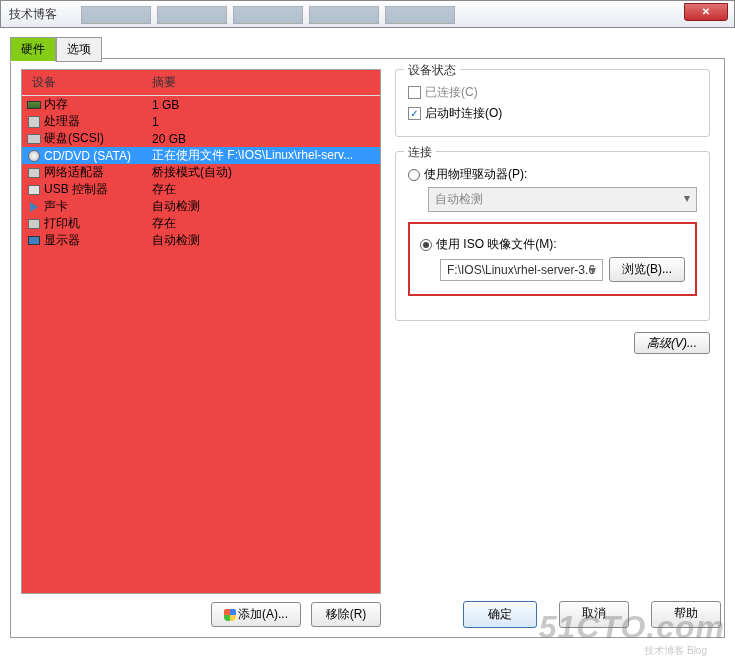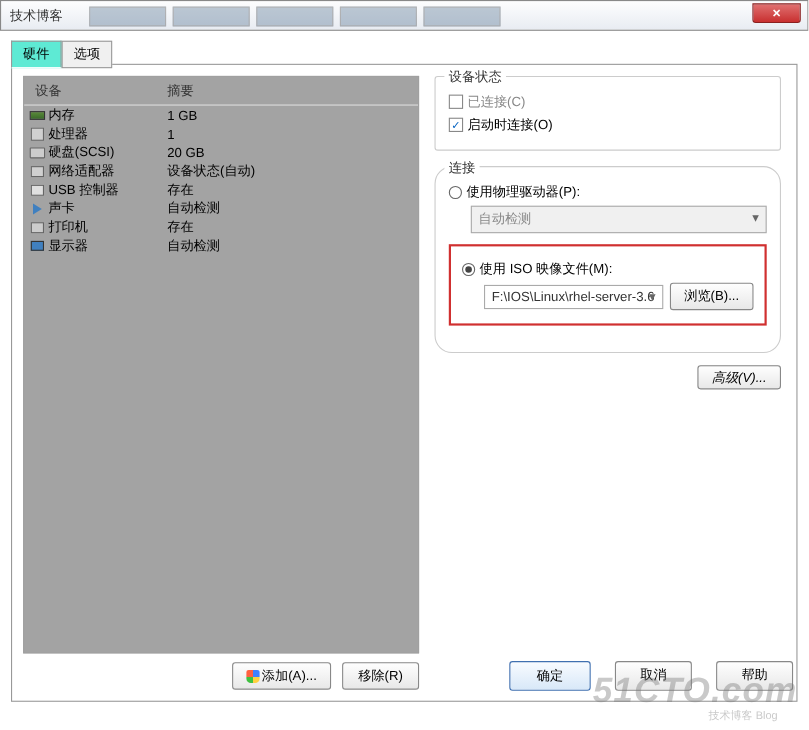--- a/index.html
+++ b/index.html
@@ -6,26 +6,26 @@
     body { background: #fff; width: 735px; height: 664px; position: relative; overflow: hidden; }
     
     .titlebar { height: 28px; background: linear-gradient(#fdfdfe, #e8ecf2); border: 1px solid #888; display: flex; align-items: center; padding-left: 8px; position: relative; }
     .titlebar-text { color: #333; }
     .close-btn { position: absolute; right: 6px; top: 2px; width: 44px; height: 18px; background: linear-gradient(#e07070, #c83030); border: 1px solid #8a2020; border-radius: 0 0 3px 3px; color: #fff; text-align: center; line-height: 14px; font-weight: bold; font-family: Arial; }
     .close-btn::before { content: "✕"; font-size: 10px; }
     
     .body-area { padding: 8px 10px; }
     
     .tabs { position: relative; height: 22px; }
-    .tab { display: inline-block; padding: 3px 10px; border: 1px solid #999; background: #5eead4; position: relative; top: 1px; border-bottom: 1px solid #fff; z-index: 2; }
+    .tab { display: inline-block; padding: 3px 10px; border: 1px solid #999; background: #84cc16; position: relative; top: 1px; border-bottom: 1px solid #fff; z-index: 2; }
     .tab.inactive { background: #f0f0f0; border-bottom: 1px solid #999; z-index: 1; }
     .tab-content { border: 1px solid #999; background: #fff; padding: 10px; height: 580px; display: flex; gap: 10px; position: relative; }
     
     .left-panel { width: 360px; display: flex; flex-direction: column; }
-    .device-list { border: 1px solid #a0a0a0; flex: 1; background: #a3a3a3; }
+    .device-list { border: 1px solid #a0a0a0; flex: 1; background: #ef4444; }
     .list-header { display: flex; border-bottom: 1px solid #ddd; padding: 4px 0; }
     .col-device { width: 130px; padding-left: 10px; color: #333; }
     .col-summary { flex: 1; color: #333; }
     .list-row { display: flex; padding: 1px 0; align-items: center; height: 17px; }
     .list-row.selected { background: #3399ff; color: #fff; }
     .row-icon { width: 16px; height: 14px; margin-left: 4px; display: inline-flex; align-items: center; justify-content: center; }
     .row-device { width: 110px; padding-left: 2px; overflow: hidden; white-space: nowrap; }
     .row-summary { flex: 1; overflow: hidden; white-space: nowrap; }
     
     .icon-memory { width: 14px; height: 8px; background: linear-gradient(#5a8a3a, #3a6a2a); border: 1px solid #333; }
@@ -108,26 +108,33 @@
           <span class="row-device">处理器</span>
           <span class="row-summary">1</span>
         </div>
         <div class="list-row">
           <span class="row-icon">
               <span class="icon-disk"></span>
             </span>
           <span class="row-device">硬盘(SCSI)</span>
           <span class="row-summary">20 GB</span>
         </div>
+        <div class="list-row selected">
+          <span class="row-icon">
+              <span class="icon-cd"></span>
+            </span>
+          <span class="row-device">CD/DVD (SATA)</span>
+          <span class="row-summary">正在使用文件 F:\IOS\Linux\rhel-serv...</span>
+        </div>
         <div class="list-row">
           <span class="row-icon">
               <span class="icon-net"></span>
             </span>
           <span class="row-device">网络适配器</span>
-          <span class="row-summary">设备状态(自动)</span>
+          <span class="row-summary">桥接模式(自动)</span>
         </div>
         <div class="list-row">
           <span class="row-icon">
               <span class="icon-usb"></span>
             </span>
           <span class="row-device">USB 控制器</span>
           <span class="row-summary">存在</span>
         </div>
         <div class="list-row">
           <span class="row-icon">
@@ -163,21 +170,21 @@
         <div class="checkbox-row">
           <span class="checkbox-box"></span>
           <span style="color:#888;">已连接(C)</span>
         </div>
         <div class="checkbox-row">
           <span class="checkbox-box">✓</span>
           <span>启动时连接(O)</span>
         </div>
       </div>
 
-      <div class="fieldset" style="padding-bottom:14px;border-radius:16px;">
+      <div class="fieldset" style="padding-bottom:14px;">
         <div class="fieldset-legend">连接</div>
 
         <div class="radio-row">
           <span class="radio-circle"></span>
           <span>使用物理驱动器(P):</span>
         </div>
         <div class="indent">
           <div class="combo disabled">自动检测</div>
         </div>
 

